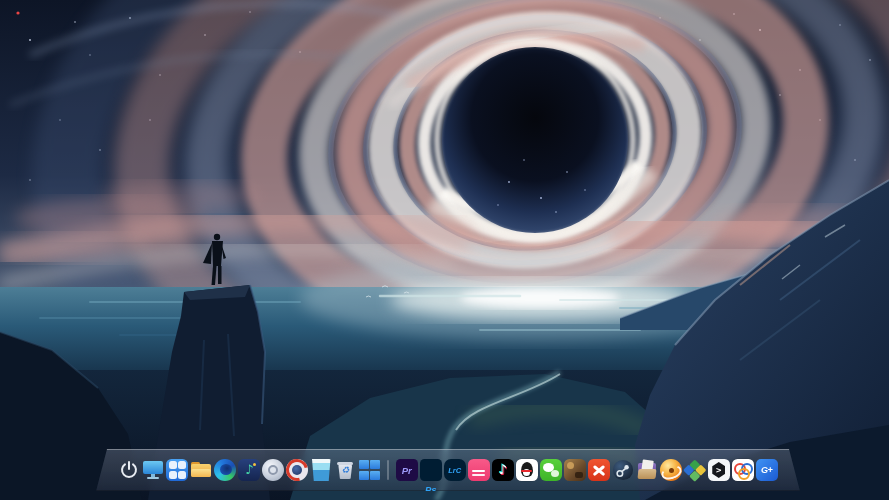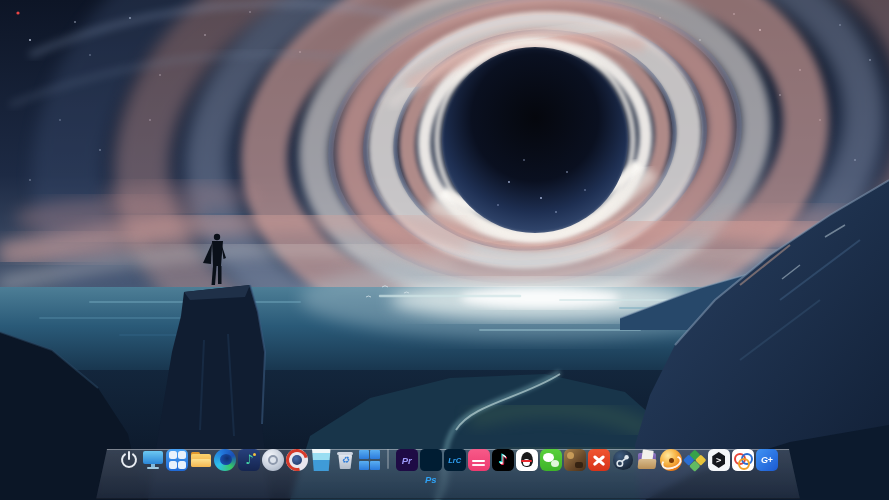--- a/index.html
+++ b/index.html
@@ -6,22 +6,22 @@
   html,body{margin:0;padding:0;}
   body{
     width:889px;height:500px;position:relative;overflow:hidden;
     background:#0d1526;font-family:"Liberation Sans",sans-serif;
     -webkit-font-smoothing:antialiased;
   }
   .wp{position:absolute;inset:0;display:block;}
 
   
   .dock{
-    position:absolute;left:96px;top:449px;width:704px;height:50px;
-    display:flex;justify-content:center;gap:2px;
+    position:absolute;left:96px;top:449px;width:704px;height:42px;
+    display:flex;align-items:center;justify-content:center;gap:2px;
     background:linear-gradient(180deg,rgba(160,170,190,.30),rgba(55,64,84,.42));
     clip-path:polygon(11px 0,calc(100% - 11px) 0,100% 100%,0 100%);
     box-shadow:inset 0 1px 0 rgba(255,255,255,.35), inset 0 -1px 0 rgba(0,0,0,.25);
     backdrop-filter:blur(3px);-webkit-backdrop-filter:blur(3px);
   }
   .dock-sep{width:1.5px;height:20px;border-radius:1px;background:rgba(255,255,255,.25);margin:0 5px;flex:0 0 auto;}
   .di{width:22px;height:22px;position:relative;flex:0 0 auto;cursor:pointer;}
   .ic{position:absolute;inset:0;display:block;}
   .ic i,.ic b{position:absolute;display:block;}
   .di svg{position:absolute;inset:0;width:100%;height:100%;}
@@ -57,21 +57,21 @@
   .ic-trash::before{content:"";position:absolute;left:4px;top:5px;width:14px;height:15px;border-radius:2px 2px 3px 3px;background:linear-gradient(180deg,#e6eaf2,#b2bcca);clip-path:polygon(0 0,100% 0,88% 100%,12% 100%);}
   .ic-trash i{left:3px;top:2.5px;width:16px;height:3px;border-radius:1.5px;background:#cfd6e2;}
   .ic-trash::after{content:"♻";position:absolute;left:0;right:0;top:7px;text-align:center;font-size:9px;line-height:1;color:#2f7cd8;z-index:1;}
   
   .ic-win{display:grid;grid-template-columns:10px 10px;grid-template-rows:9px 9px;gap:1.5px;place-content:center;}
   .ic-win i{position:static;background:linear-gradient(180deg,#59aef2,#2b7bdc);border-radius:1px;}
   
   .ic-adobe{border-radius:4.5px;display:flex;align-items:center;justify-content:center;font-weight:700;}
   .pr{background:#1e0b45;}  .pr .ag{color:#9d9af8;font-size:9.5px;}
   .ps{background:#001d33;}  .ps .ag{color:#2fa3f7;font-size:9.5px;margin-top:39px;}
-  .lrc{background:#001d33;} .lrc .ag{color:#2fa3f7;font-size:7.5px;}
+  .lrc{background:#001d33;border-radius:7px;} .lrc .ag{color:#2fa3f7;font-size:7.5px;}
   
   .ic-pink{background:linear-gradient(180deg,#f75a89,#ee3a6f);border-radius:5.5px;}
   .ic-pink::before{content:"";position:absolute;left:4.5px;bottom:9px;width:13px;height:2.2px;border-radius:1px;background:#fff;box-shadow:0 4px 0 rgba(255,255,255,.92);}
   
   .ic-dy{background:#000;border-radius:5.5px;}
   .ic-dy::after{content:"♪";position:absolute;left:0;right:0;top:3px;text-align:center;font:700 13px "DejaVu Sans",sans-serif;color:#fff;text-shadow:-1px -1px 0 #25f4ee,1px 1px 0 #fe2c55;}
   
   .ic-qq{background:#fff;border-radius:5.5px;box-shadow:0 0 0 .5px rgba(0,0,0,.15);}
   .ic-qq .pg{left:5px;top:3px;width:12px;height:15px;background:#1a1a1a;border-radius:50% 50% 46% 46%/60% 60% 42% 42%;}
   .ic-qq .pg::after{content:"";position:absolute;left:2.5px;bottom:1.5px;width:7px;height:7px;border-radius:50%;background:#fff;}

